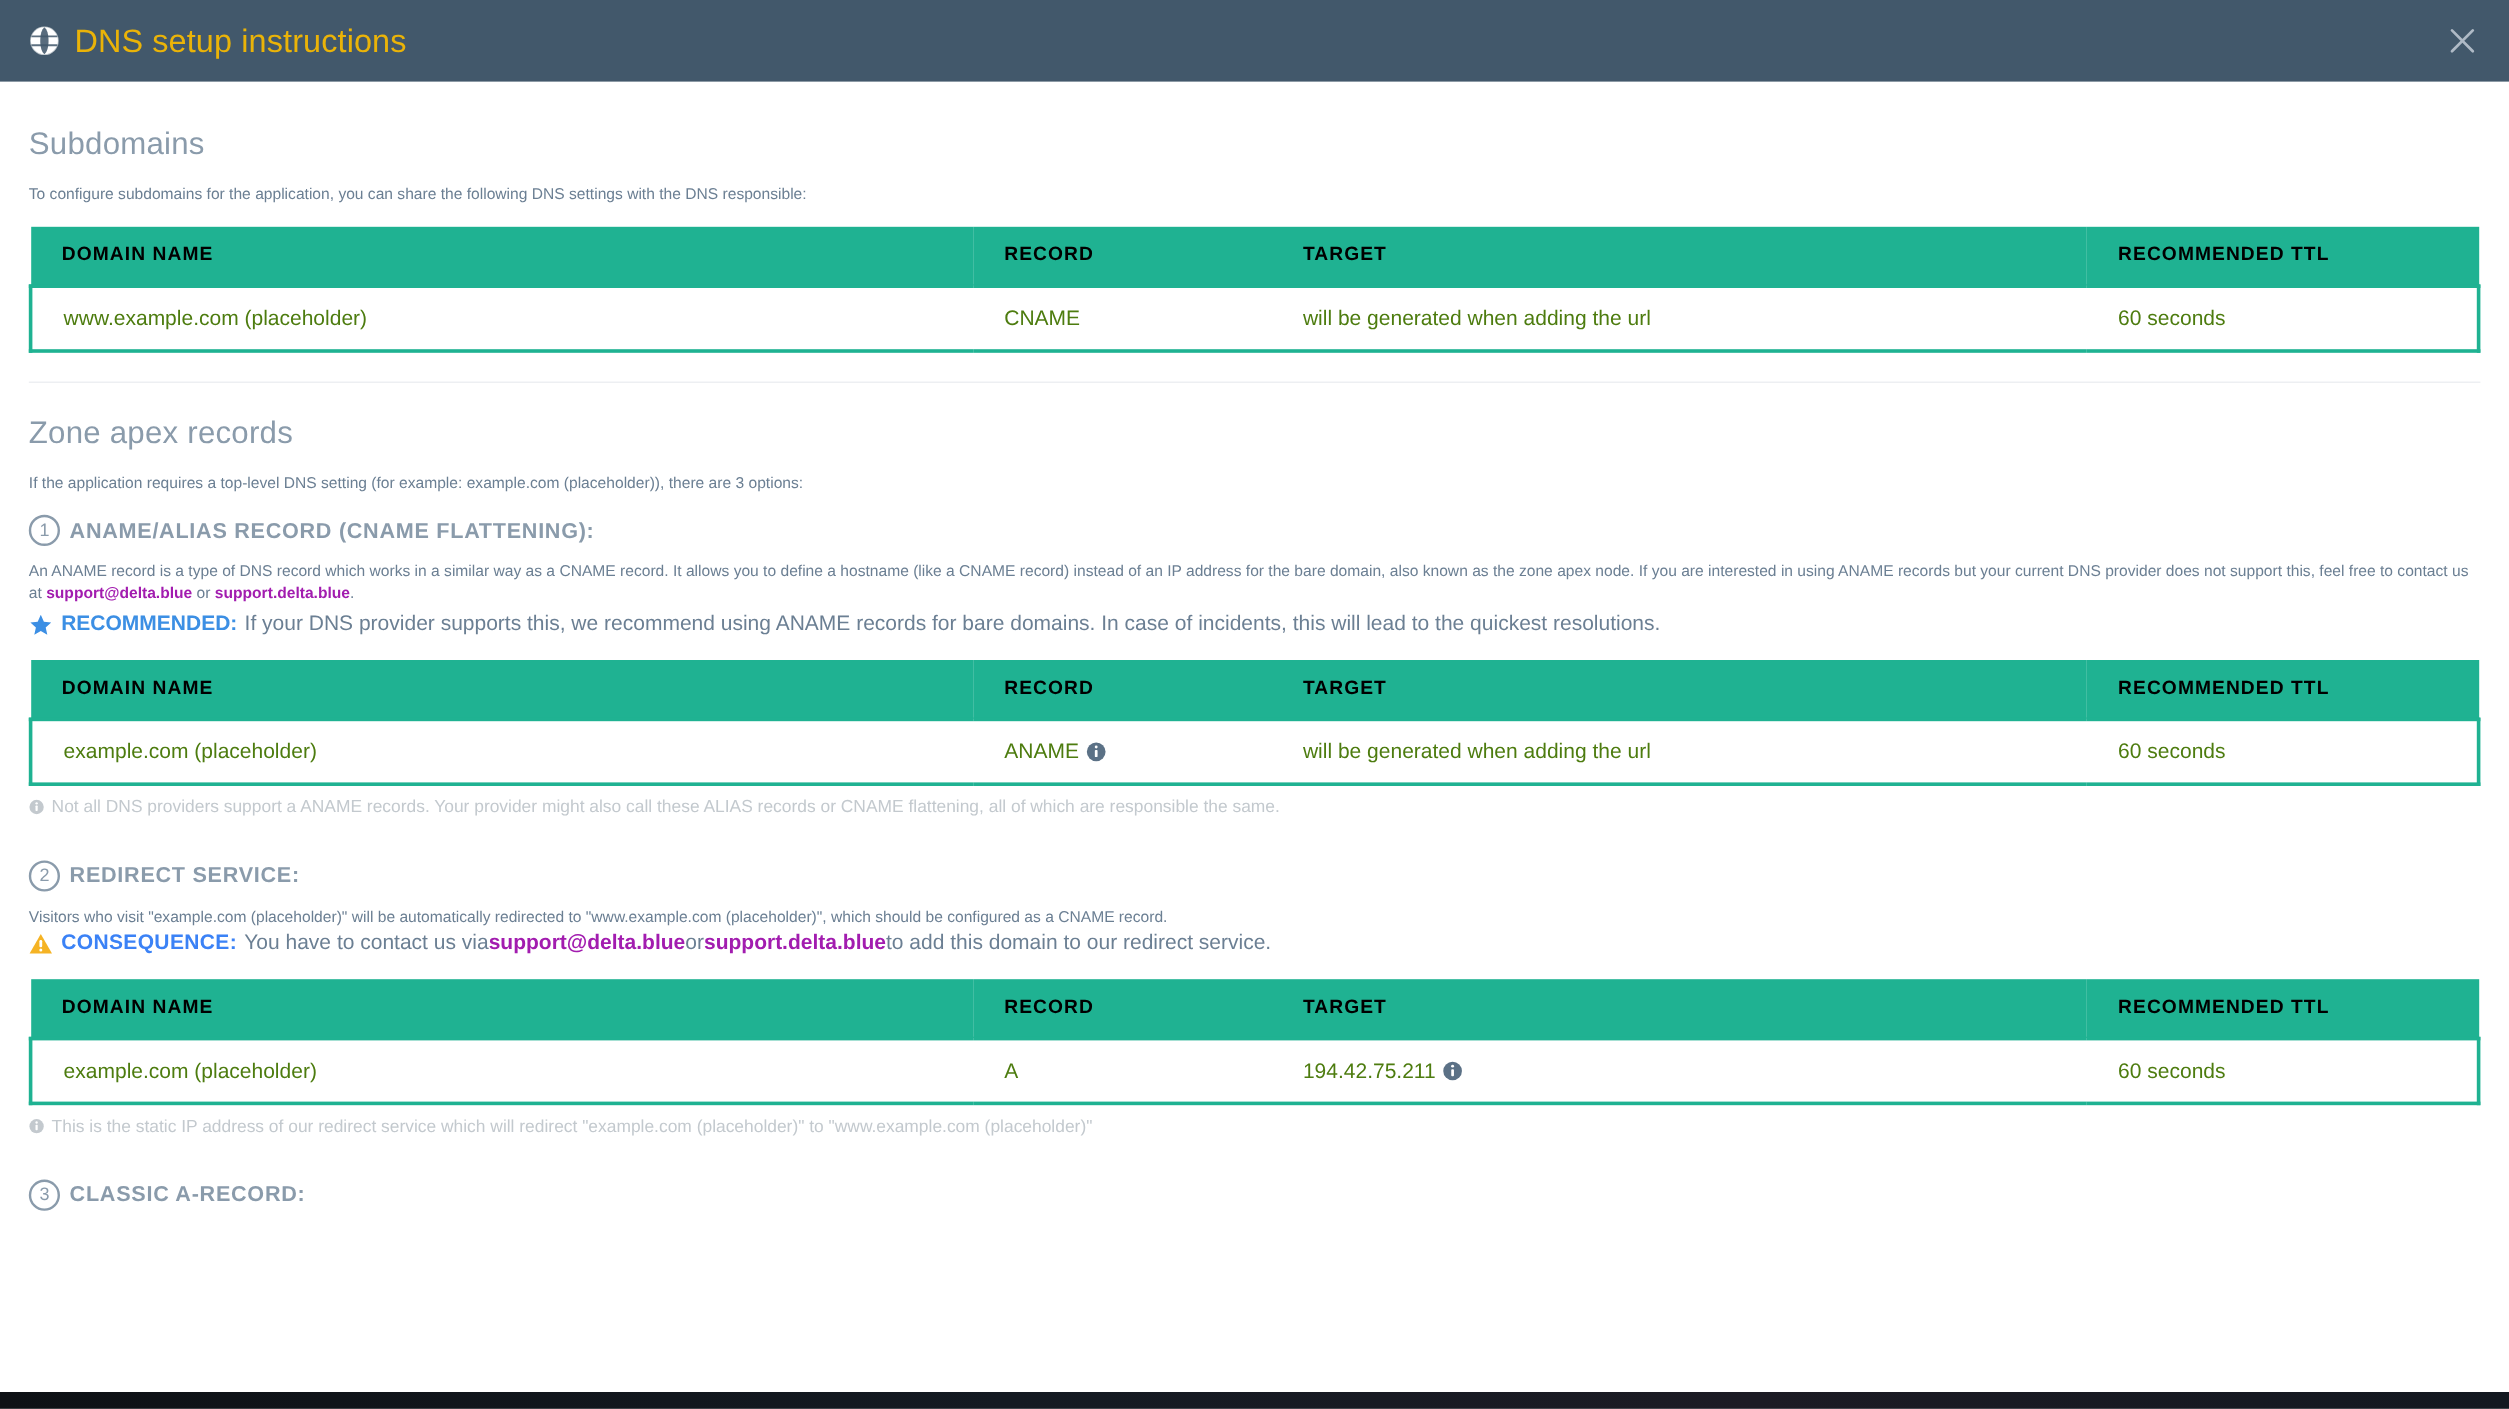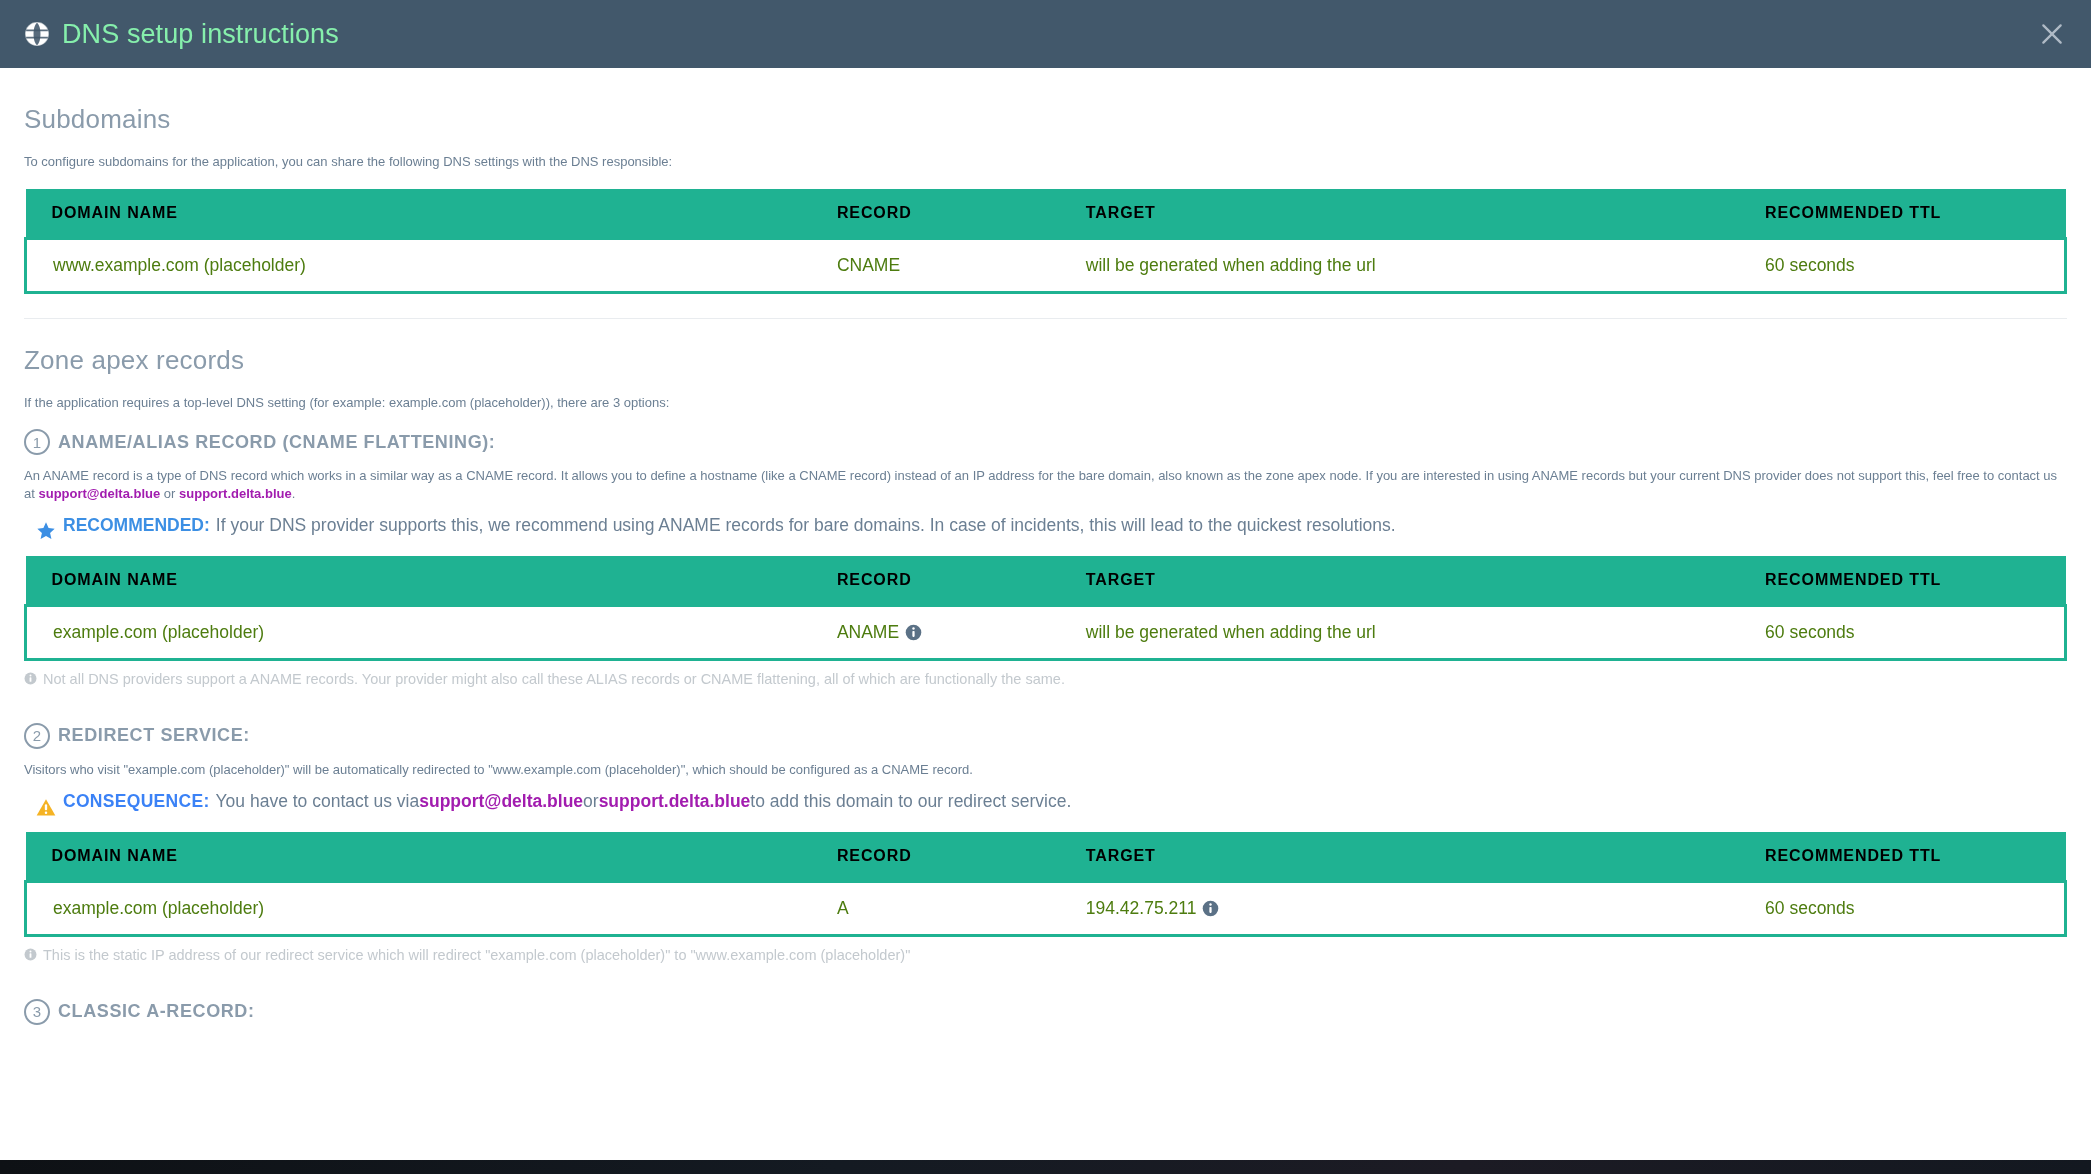--- a/index.html
+++ b/index.html
@@ -25,21 +25,21 @@
     box-sizing: border-box;
   }
   .modal-header .globe-icon {
     width: 26px;
     height: 26px;
     flex: 0 0 26px;
     margin-right: 12px;
     display: block;
   }
   .modal-title {
-    color: #86efac;
+    color: #eab308;
     font-size: 27px;
     font-weight: 400;
     letter-spacing: 0.1px;
     white-space: nowrap;
   }
   .modal-header .spacer { flex: 1 1 auto; }
   .close-icon {
     width: 26px;
     height: 26px;
     flex: 0 0 26px;
@@ -132,24 +132,24 @@
   .option-label {
     font-size: 18px;
     font-weight: 700;
     color: #8a9bab;
     letter-spacing: 0.6px;
   }
 
   
   .callout-line {
     display: flex;
-    align-items: flex-end;
+    align-items: flex-start;
     font-size: 17.5px;
     line-height: 1.35;
-    margin: 12px;
+    margin: 0;
   }
   .star-icon {
     width: 20px; height: 20px; flex: 0 0 20px;
     margin-right: 7px;
     position: relative; top: 3px;
   }
   .warn-icon {
     width: 20px; height: 19px; flex: 0 0 20px;
     margin-right: 7px;
     position: relative; top: 3px;
@@ -289,21 +289,21 @@
       </tr>
     </tbody>
   </table>
 
   <p class="footnote">
     <svg class="info-sm" viewBox="0 0 24 24">
         <circle cx="12" cy="12" r="11" fill="#c3c9ce"></circle>
         <circle cx="12" cy="6.3" r="1.8" fill="#ffffff"></circle>
         <rect x="10.3" y="9.8" width="3.4" height="8.4" rx="1.1" fill="#ffffff"></rect>
       </svg>
-    <span>Not all DNS providers support a ANAME records. Your provider might also call these ALIAS records or CNAME flattening, all of which are functionally the same.</span>
+    <span>Not all DNS providers support a ANAME records. Your provider might also call these ALIAS records or CNAME flattening, all of which are responsible the same.</span>
   </p>
 
   <div class="block-gap-lg"></div>
 
   <div class="option-head">
     <span class="num-badge">2</span>
     <span class="option-label">REDIRECT SERVICE:</span>
   </div>
 
   <p class="lead" style="margin-bottom:2px;">Visitors who visit "example.com (placeholder)" will be automatically redirected to "www.example.com (placeholder)", which should be configured as a CNAME record.</p>

